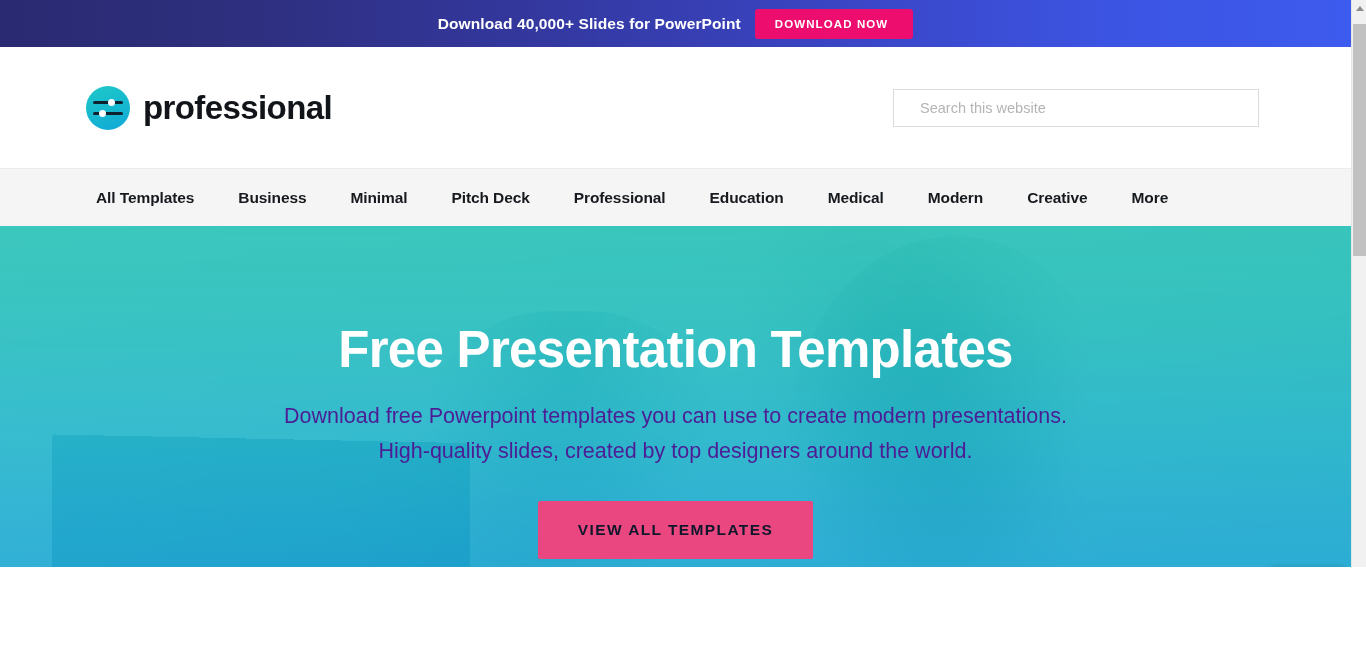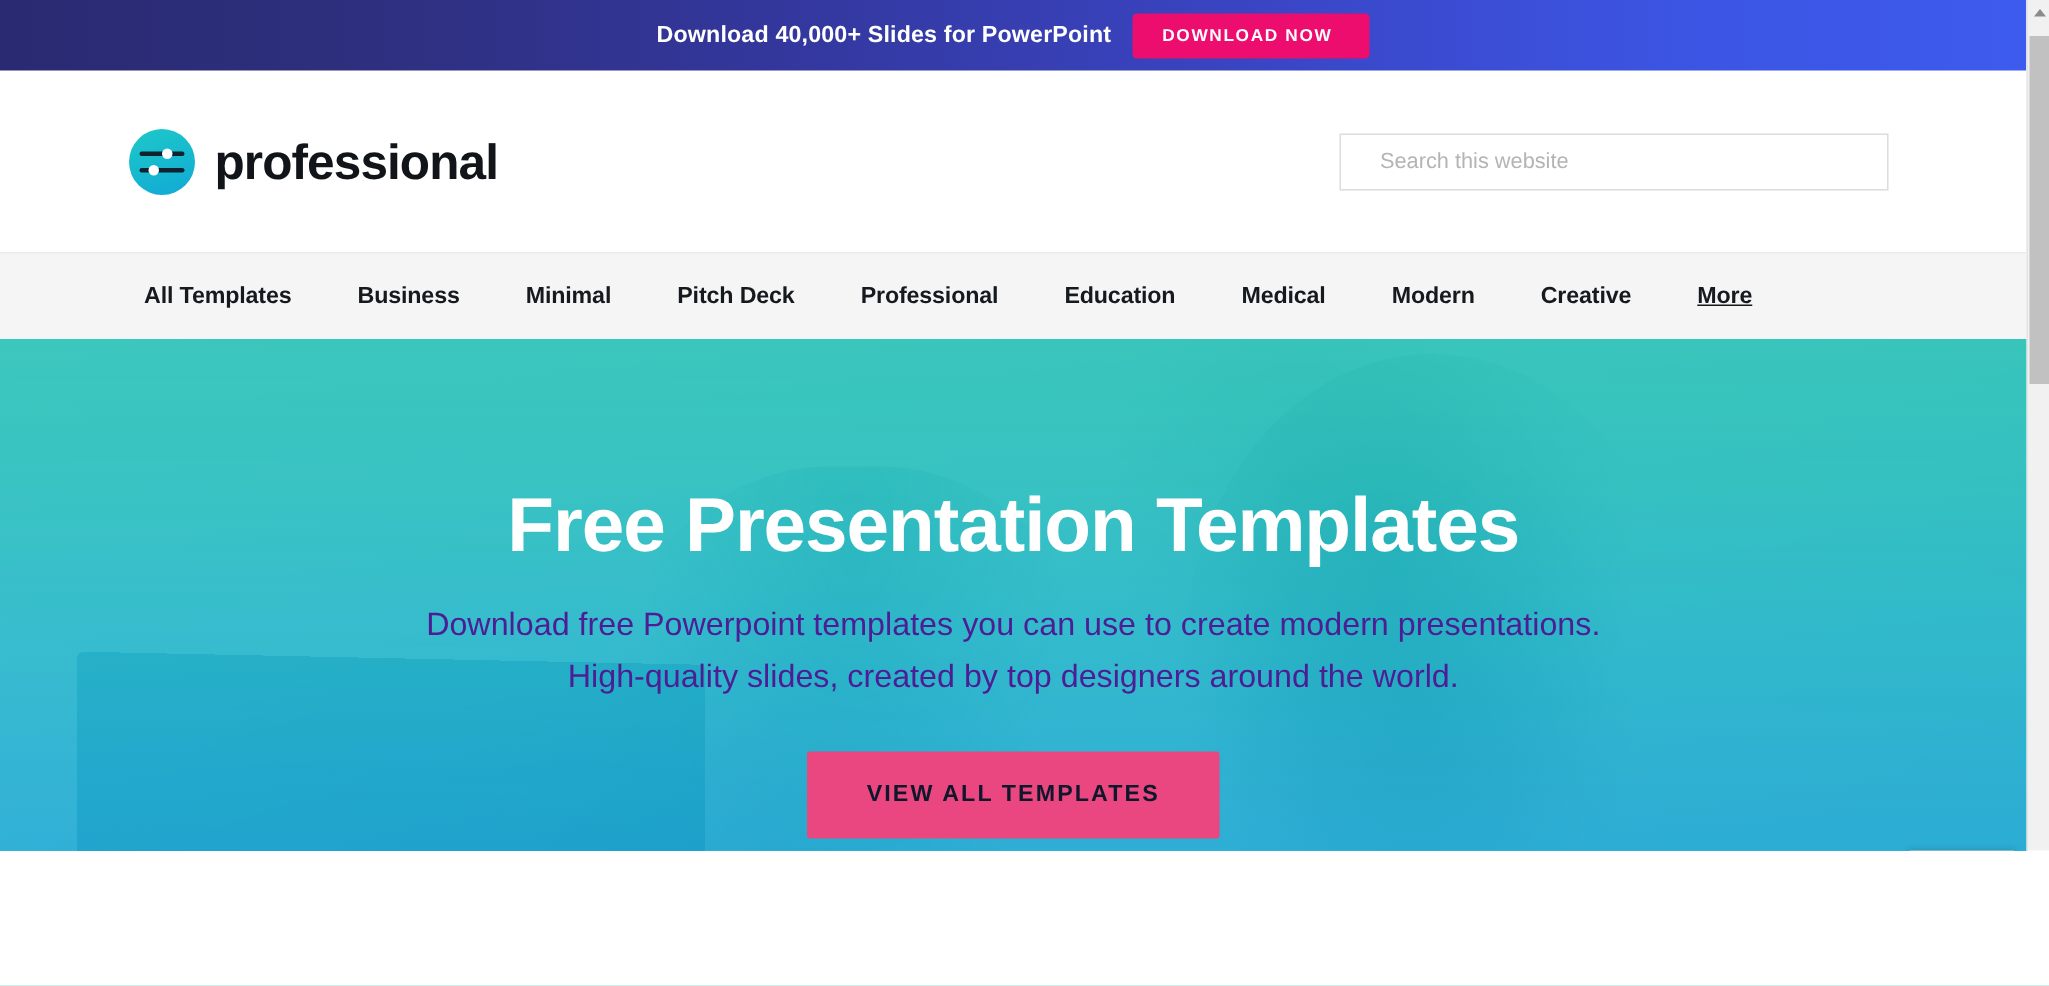--- a/index.html
+++ b/index.html
@@ -99,21 +99,21 @@
     background: #f5f5f5;
     border-top: 1px solid #ececec;
     display: flex; align-items: center;
     padding-left: 96px;
   }
   .nav-item {
     font-size: 15.5px; font-weight: bold; color: #16191d;
     margin-right: 44px; cursor: pointer; white-space: nowrap;
     letter-spacing: -0.1px;
   }
-  .nav-item:last-child { margin-right: 0; text-decoration: underline; }
+  .nav-item:last-child { margin-right: 0; }
 
   
   .hero {
     position: relative;
     height: 405px;
     overflow: hidden;
     background: #1fbfc0;
   }
   .hero-photo {
     position: absolute; inset: 0;

